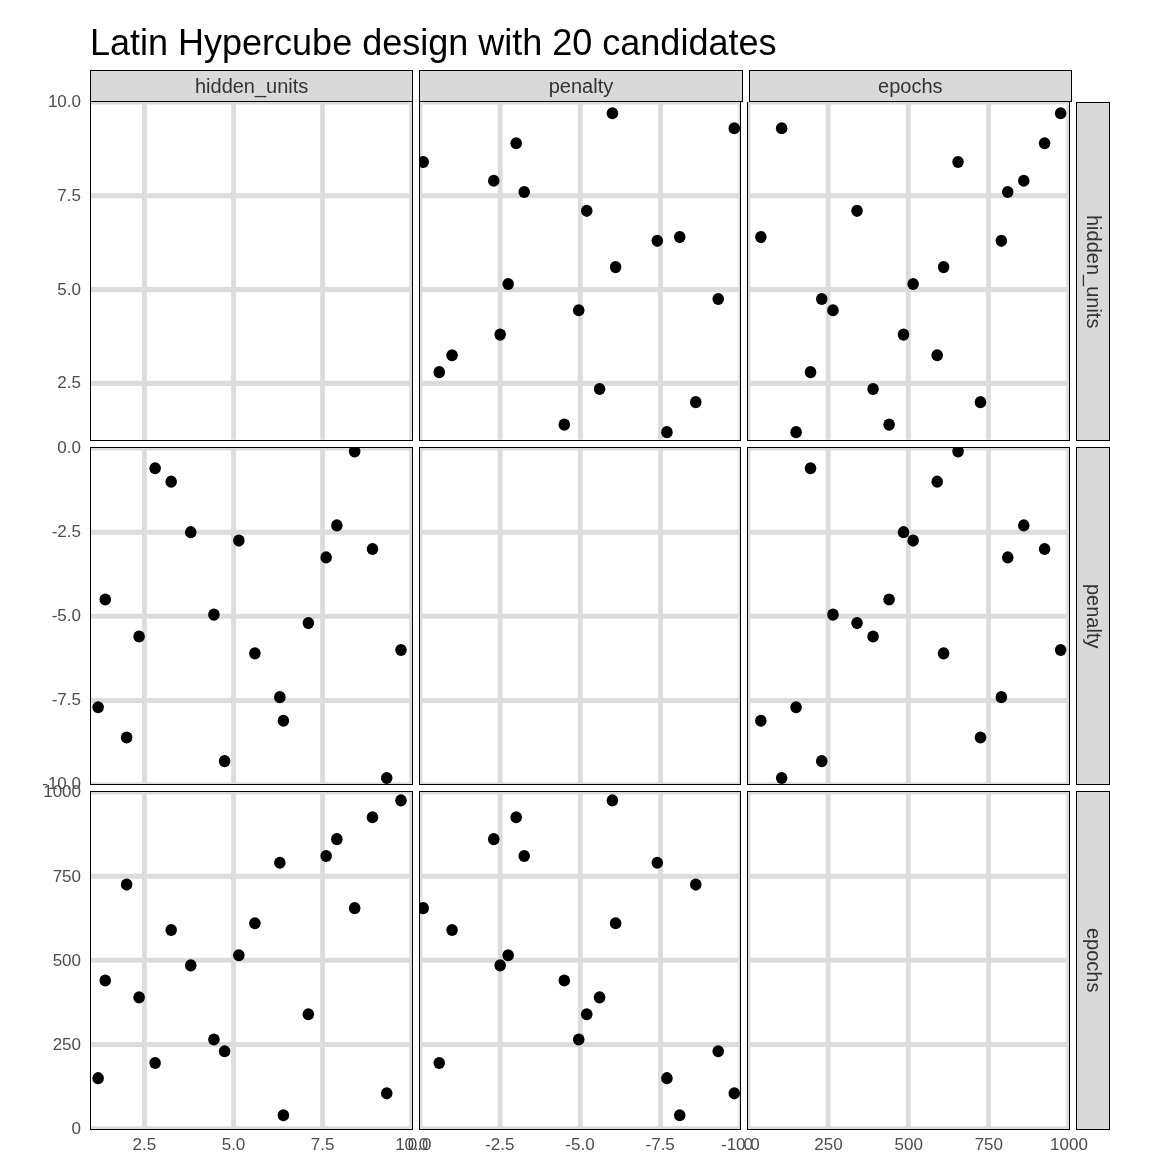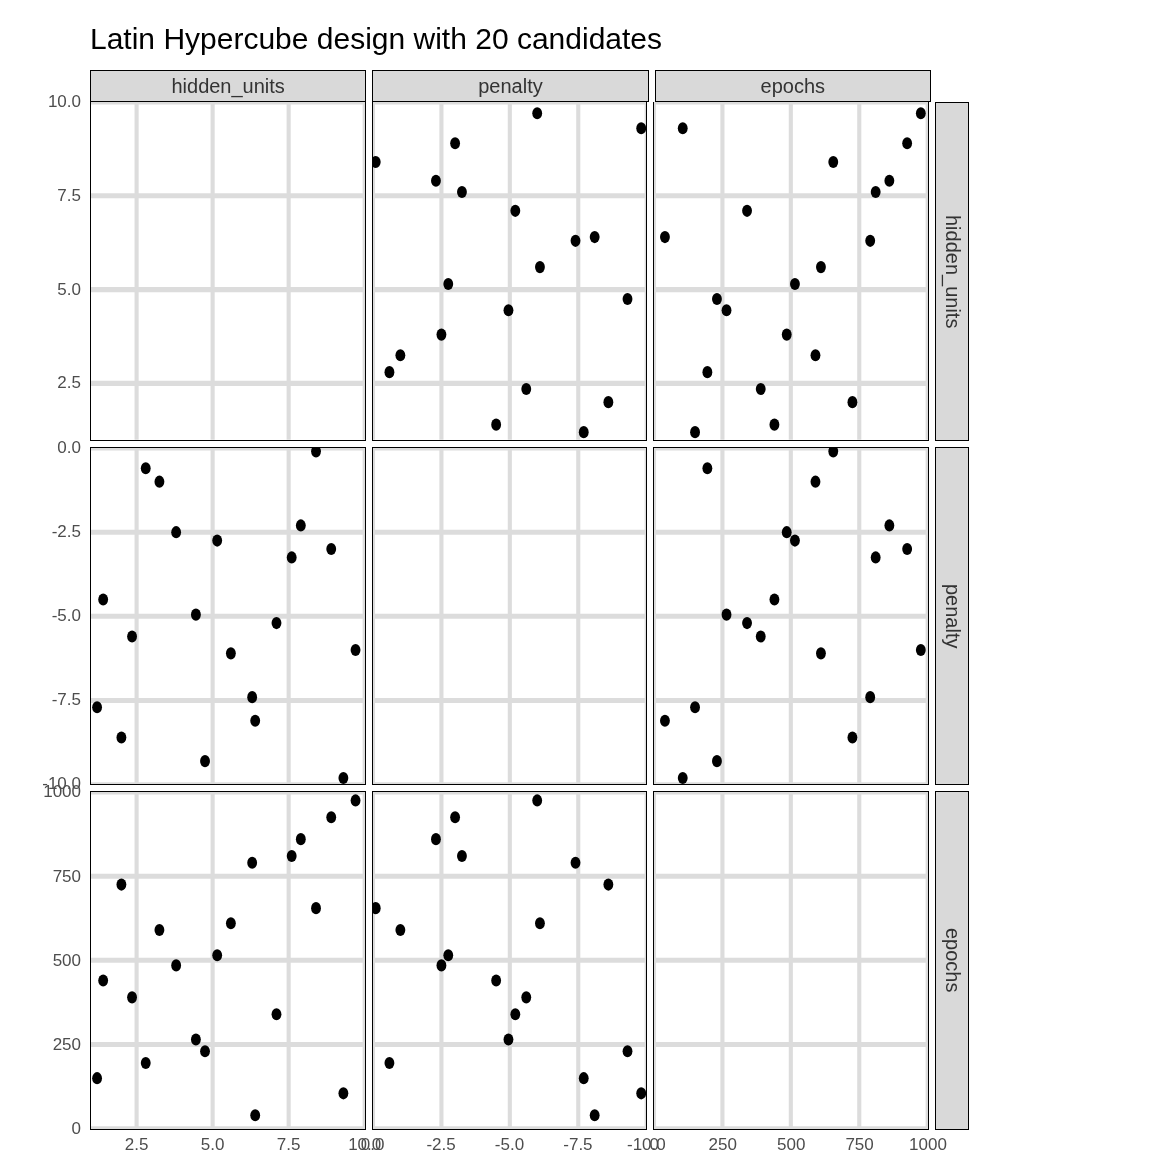--- a/index.html
+++ b/index.html
@@ -1,18 +1,18 @@
 <!DOCTYPE html>
 <html><head>
 <meta charset="utf-8">
 <style>
   html,body{margin:0;padding:0;background:#fff;font-family:Helvetica,Arial,sans-serif}
   .wrap{width:1152px;height:1152px;position:relative}
-  .title{position:absolute;left:90px;top:22px;font-size:30px;color:#000}
-  .grid{position:absolute;left:90px;top:70px;width:879px;height:1060px;display:flex;flex-direction:column}
+  .title{position:absolute;left:90px;top:22px;font-size:36px;color:#000}
+  .grid{position:absolute;left:90px;top:70px;width:1020px;height:1060px;display:flex;flex-direction:column}
   .strip-row-top{display:flex;height:32px}
   .strip-top{flex:1;background:#d9d9d9;border:1px solid #000;border-bottom:1px solid #000;display:flex;align-items:center;justify-content:center;font-size:20px;color:#333;margin-right:6px}
   .strip-top:first-child{margin-left:0}
   .rr{flex:1;display:flex;margin-bottom:6px}
   .panel{flex:1;background:#fff;border:1px solid #000;border-top:none;margin-right:6px;position:relative}
   .panel.diag{background:#fff}
   .strip-right{width:32px;background:#d9d9d9;border:1px solid #000;display:flex;align-items:center;justify-content:center;font-size:20px;color:#333;writing-mode:vertical-rl}
   .gridlines line{stroke:#ebebeb;stroke-width:1}
   .gridlines line.major{stroke:#dcdcdc;stroke-width:1.5}
   .pts circle{fill:#000}

